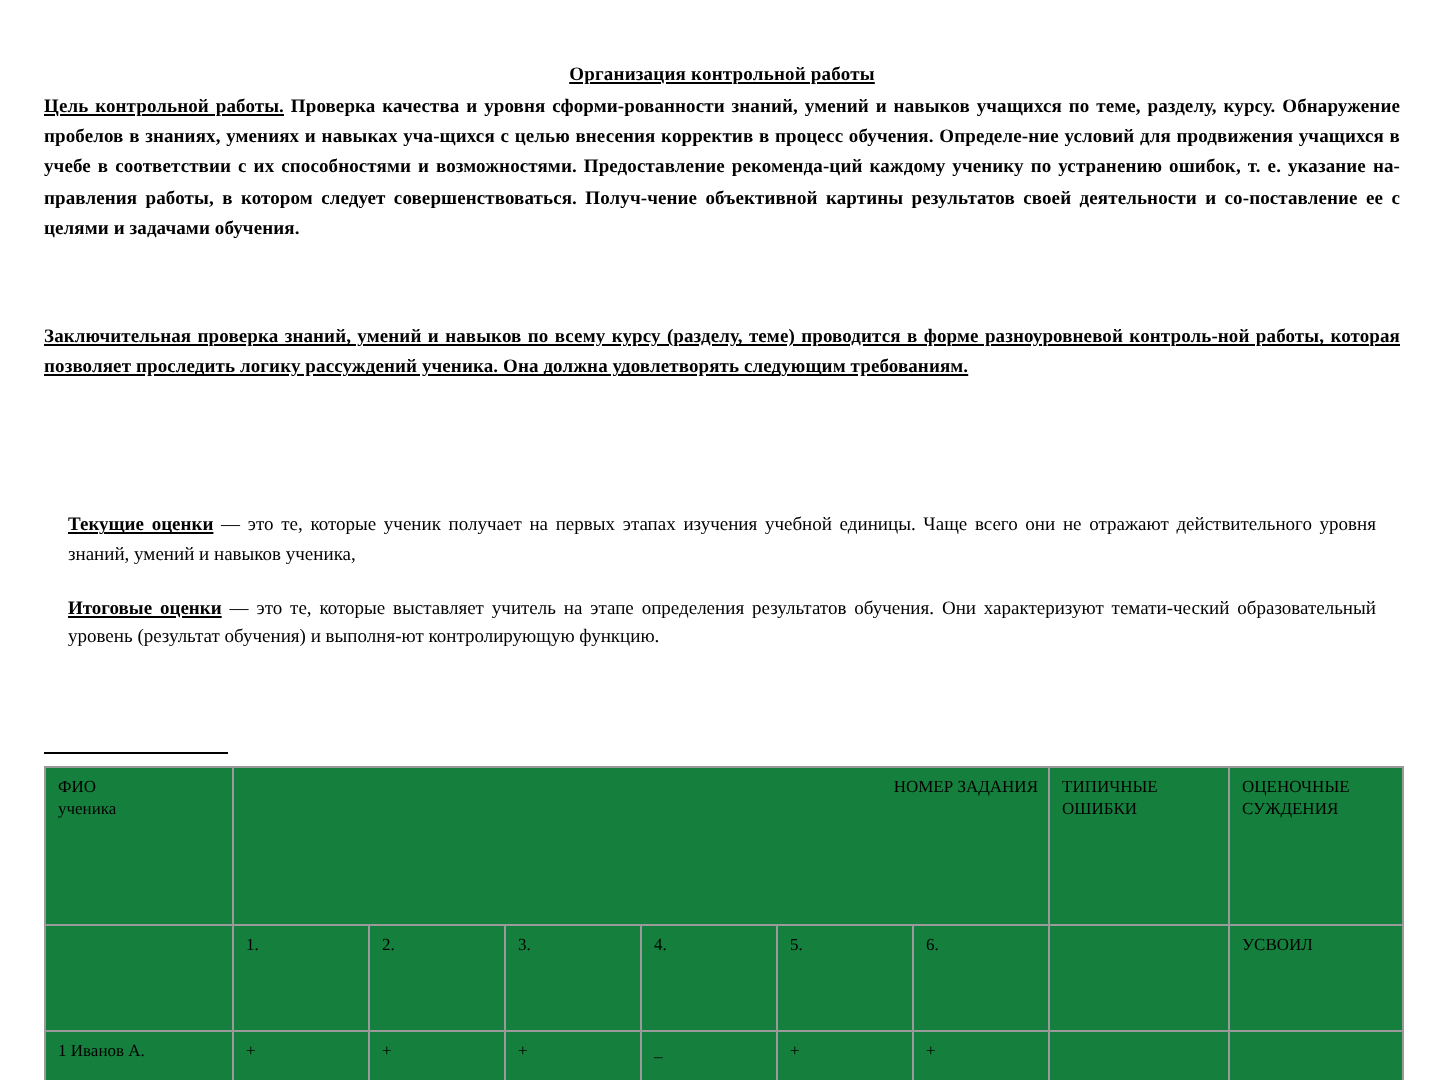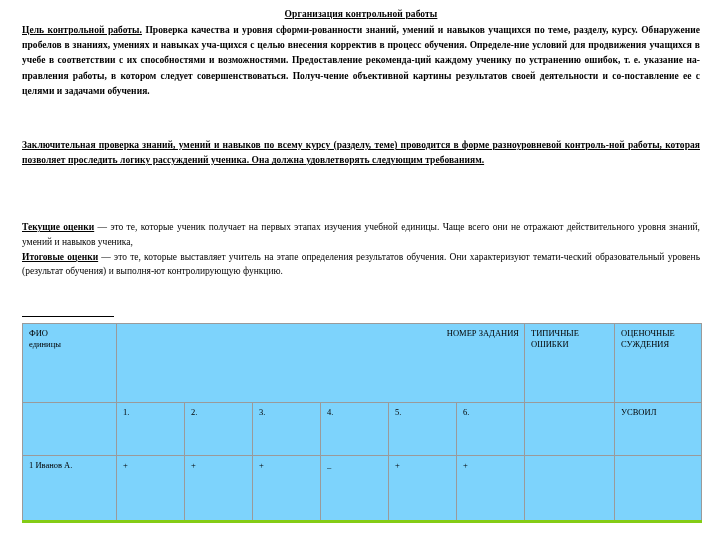--- a/index.html
+++ b/index.html
@@ -14,21 +14,21 @@
     overflow: hidden;
     font-family: "Liberation Serif", "DejaVu Serif", serif;
     color: #000000;
     -webkit-font-smoothing: none;
   }
   .page {
     position: relative;
     width: 720px;
     height: 540px;
     box-sizing: border-box;
-    padding: 8px 20px 0 22px;
+    padding: 32px 20px 0 22px;
   }
 
   .doc-title {
     text-align: center;
     font-size: 9.5px;
     font-weight: bold;
     text-decoration: underline;
     line-height: 13px;
     margin: 0 0 2px 0;
     letter-spacing: 0.1px;
@@ -64,21 +64,21 @@
     font-weight: bold;
     text-decoration: underline;
     line-height: 14px;
     margin: 0;
   }
 
   .para2 {
     font-size: 9.5px;
     line-height: 14.6px;
     text-align: justify;
-    margin: 0;
+    margin: 12px;
   }
   .para2 .lead {
     font-weight: bold;
     text-decoration: underline;
   }
 
   .table-caption {
     font-size: 9px;
     line-height: 14px;
     margin: 0;
@@ -97,21 +97,21 @@
     table-layout: fixed;
     margin-top: 4px;
   }
   table.grid td {
     border: 1px solid #9a9a9a;
     font-size: 8.5px;
     line-height: 11.5px;
     vertical-align: top;
     padding: 4px 5px 2px 6px;
     word-break: break-word;
-    background: #7dd3fc;
+    background: #15803d;
   }
   table.grid tr.last-row td {
     border-bottom: 3px solid #84cc16;
   }
   td.c-name { width: 82px; }
   td.c-q { width: 75px; }
   td.c-err { width: 78px; }
   td.c-judg { width: 75px; }
 
   .row-head td { height: 72px; }
@@ -142,21 +142,21 @@
 
   <div class="gap-md"></div>
 
   <p class="table-caption"><span class="blank-line"></span></p>
 
   <table class="grid">
     <tbody>
       <tr class="row-head">
         <td class="c-name">
           <span>ФИО</span><br>
-          <span>единицы</span>
+          <span>ученика</span>
         </td>
         <td class="qhead" colspan="6">НОМЕР ЗАДАНИЯ</td>
         <td class="c-err">ТИПИЧНЫЕ ОШИБКИ</td>
         <td class="c-judg">ОЦЕНОЧНЫЕ СУЖДЕНИЯ</td>
       </tr>
       <tr class="row-num">
         <td class="c-name"></td>
         <td class="c-q num-cell">1.</td>
         <td class="c-q num-cell">2.</td>
         <td class="c-q num-cell">3.</td>

